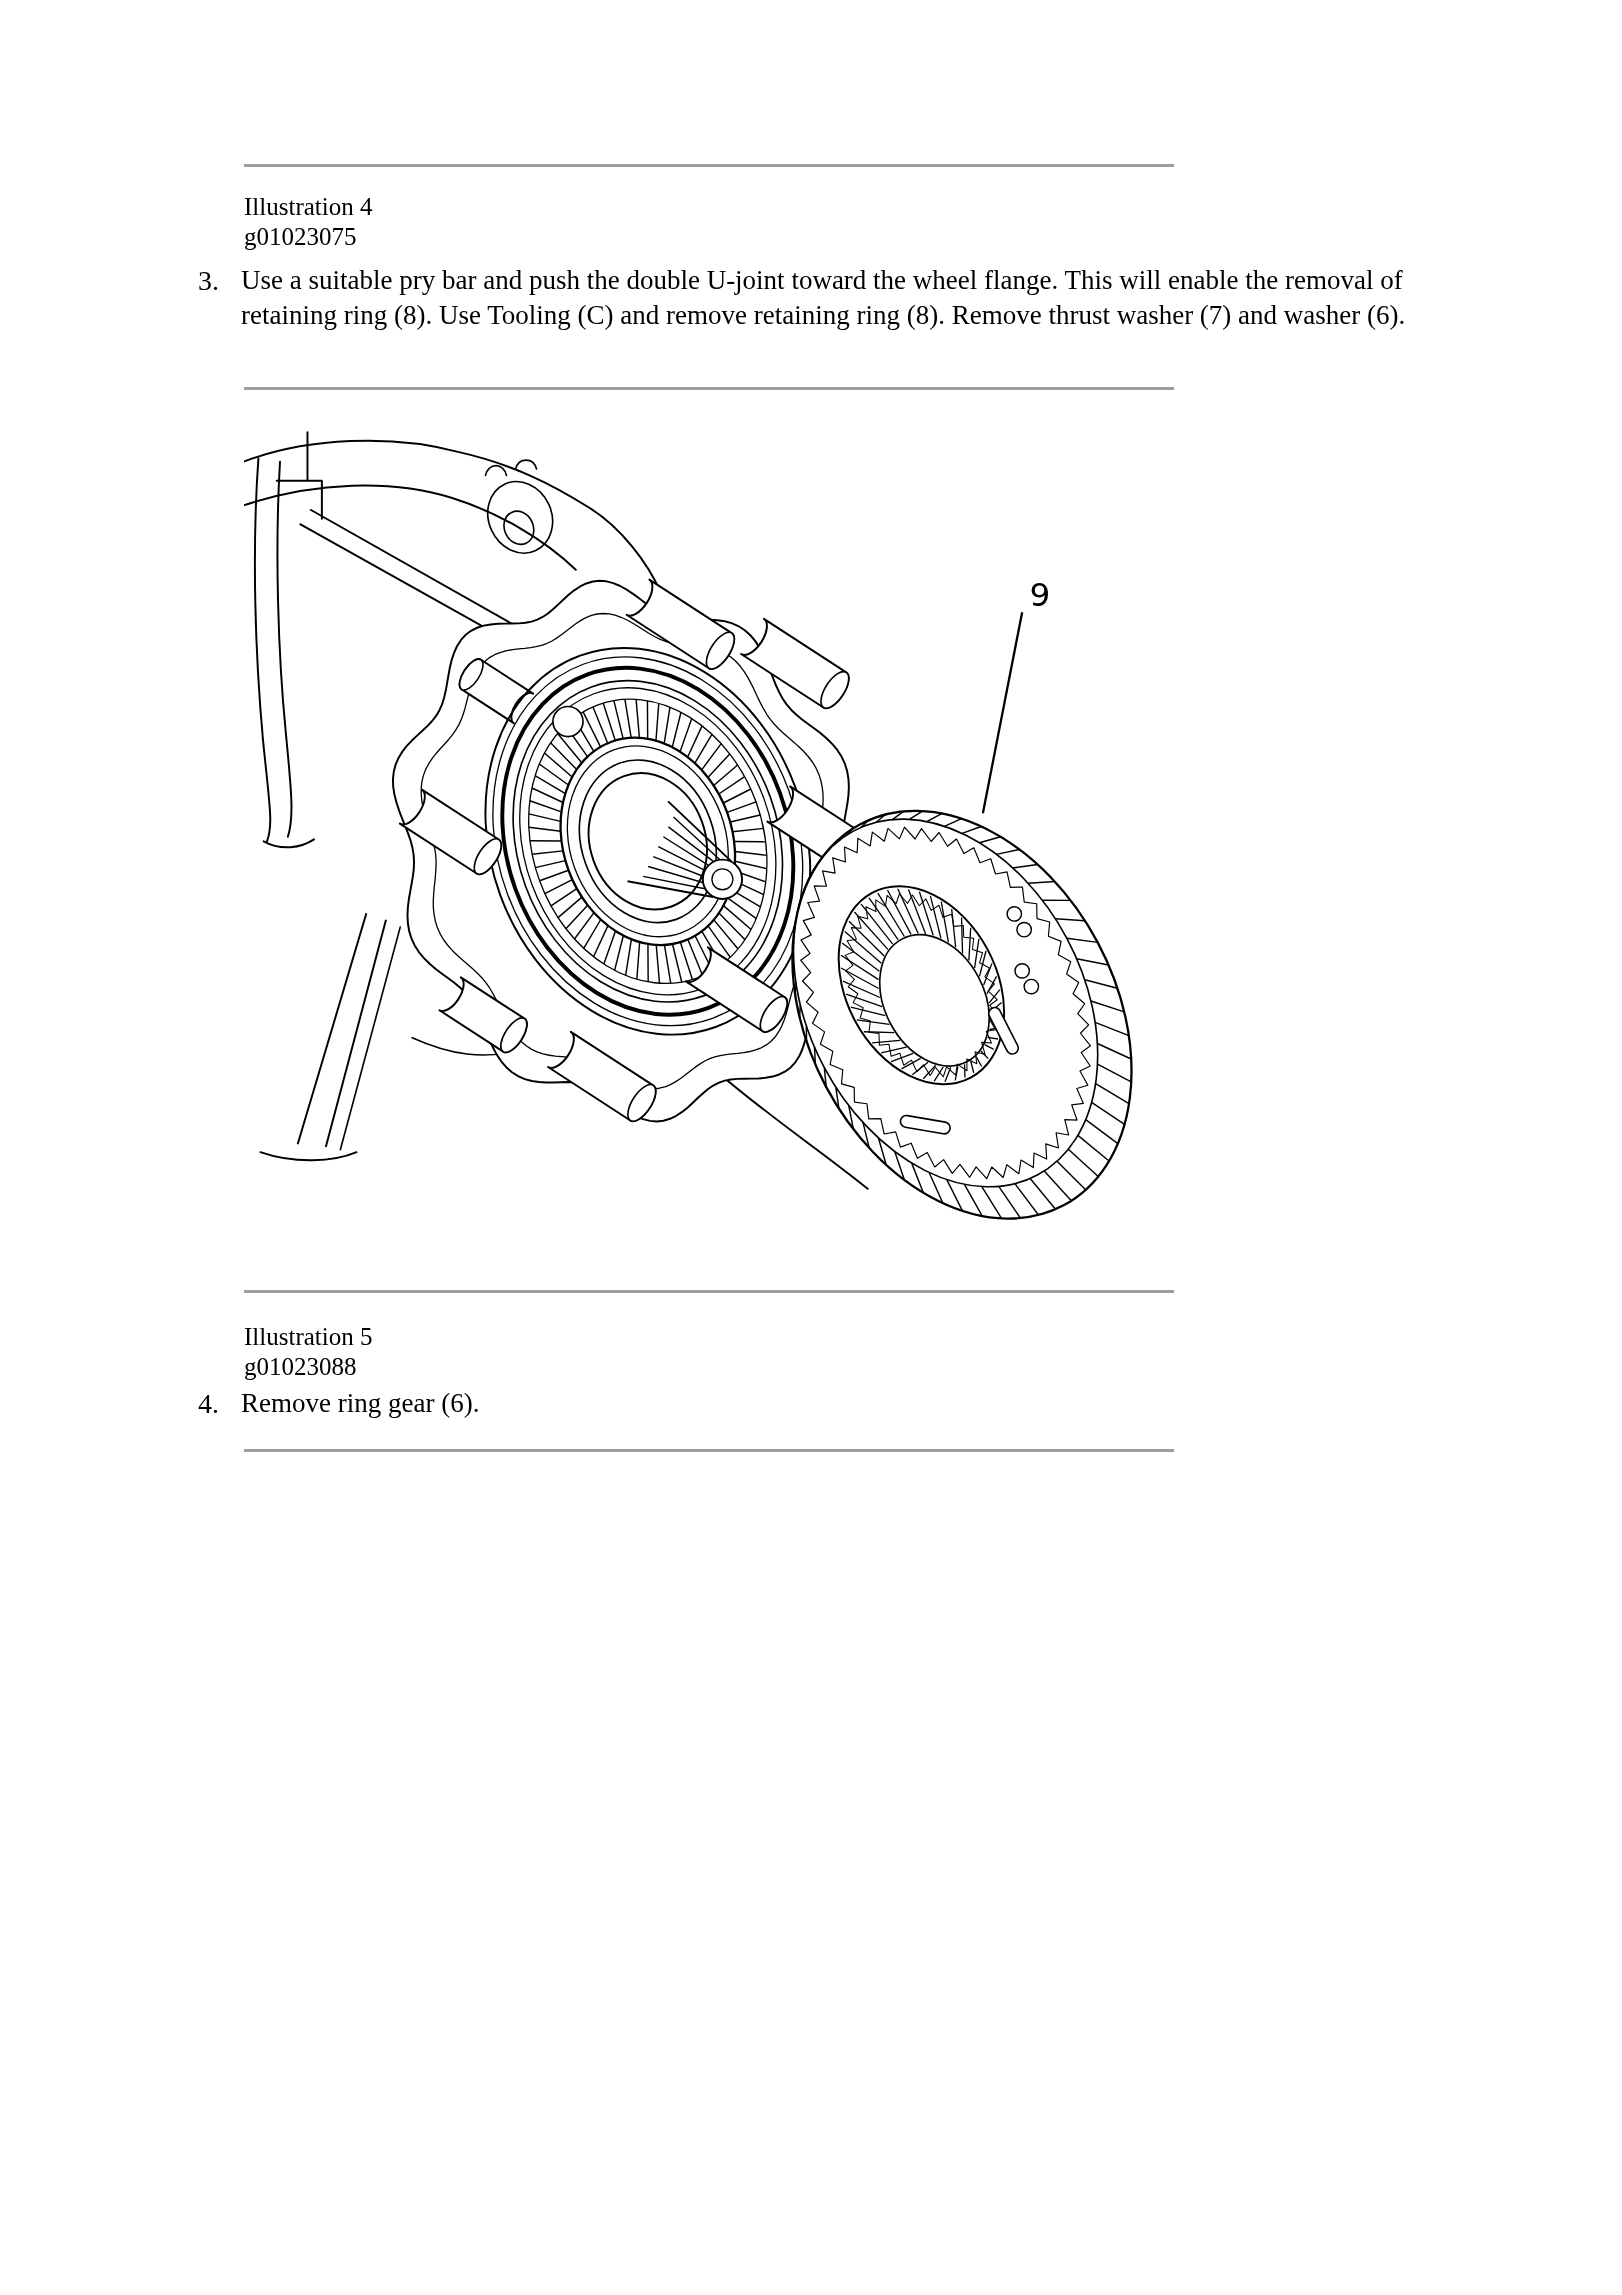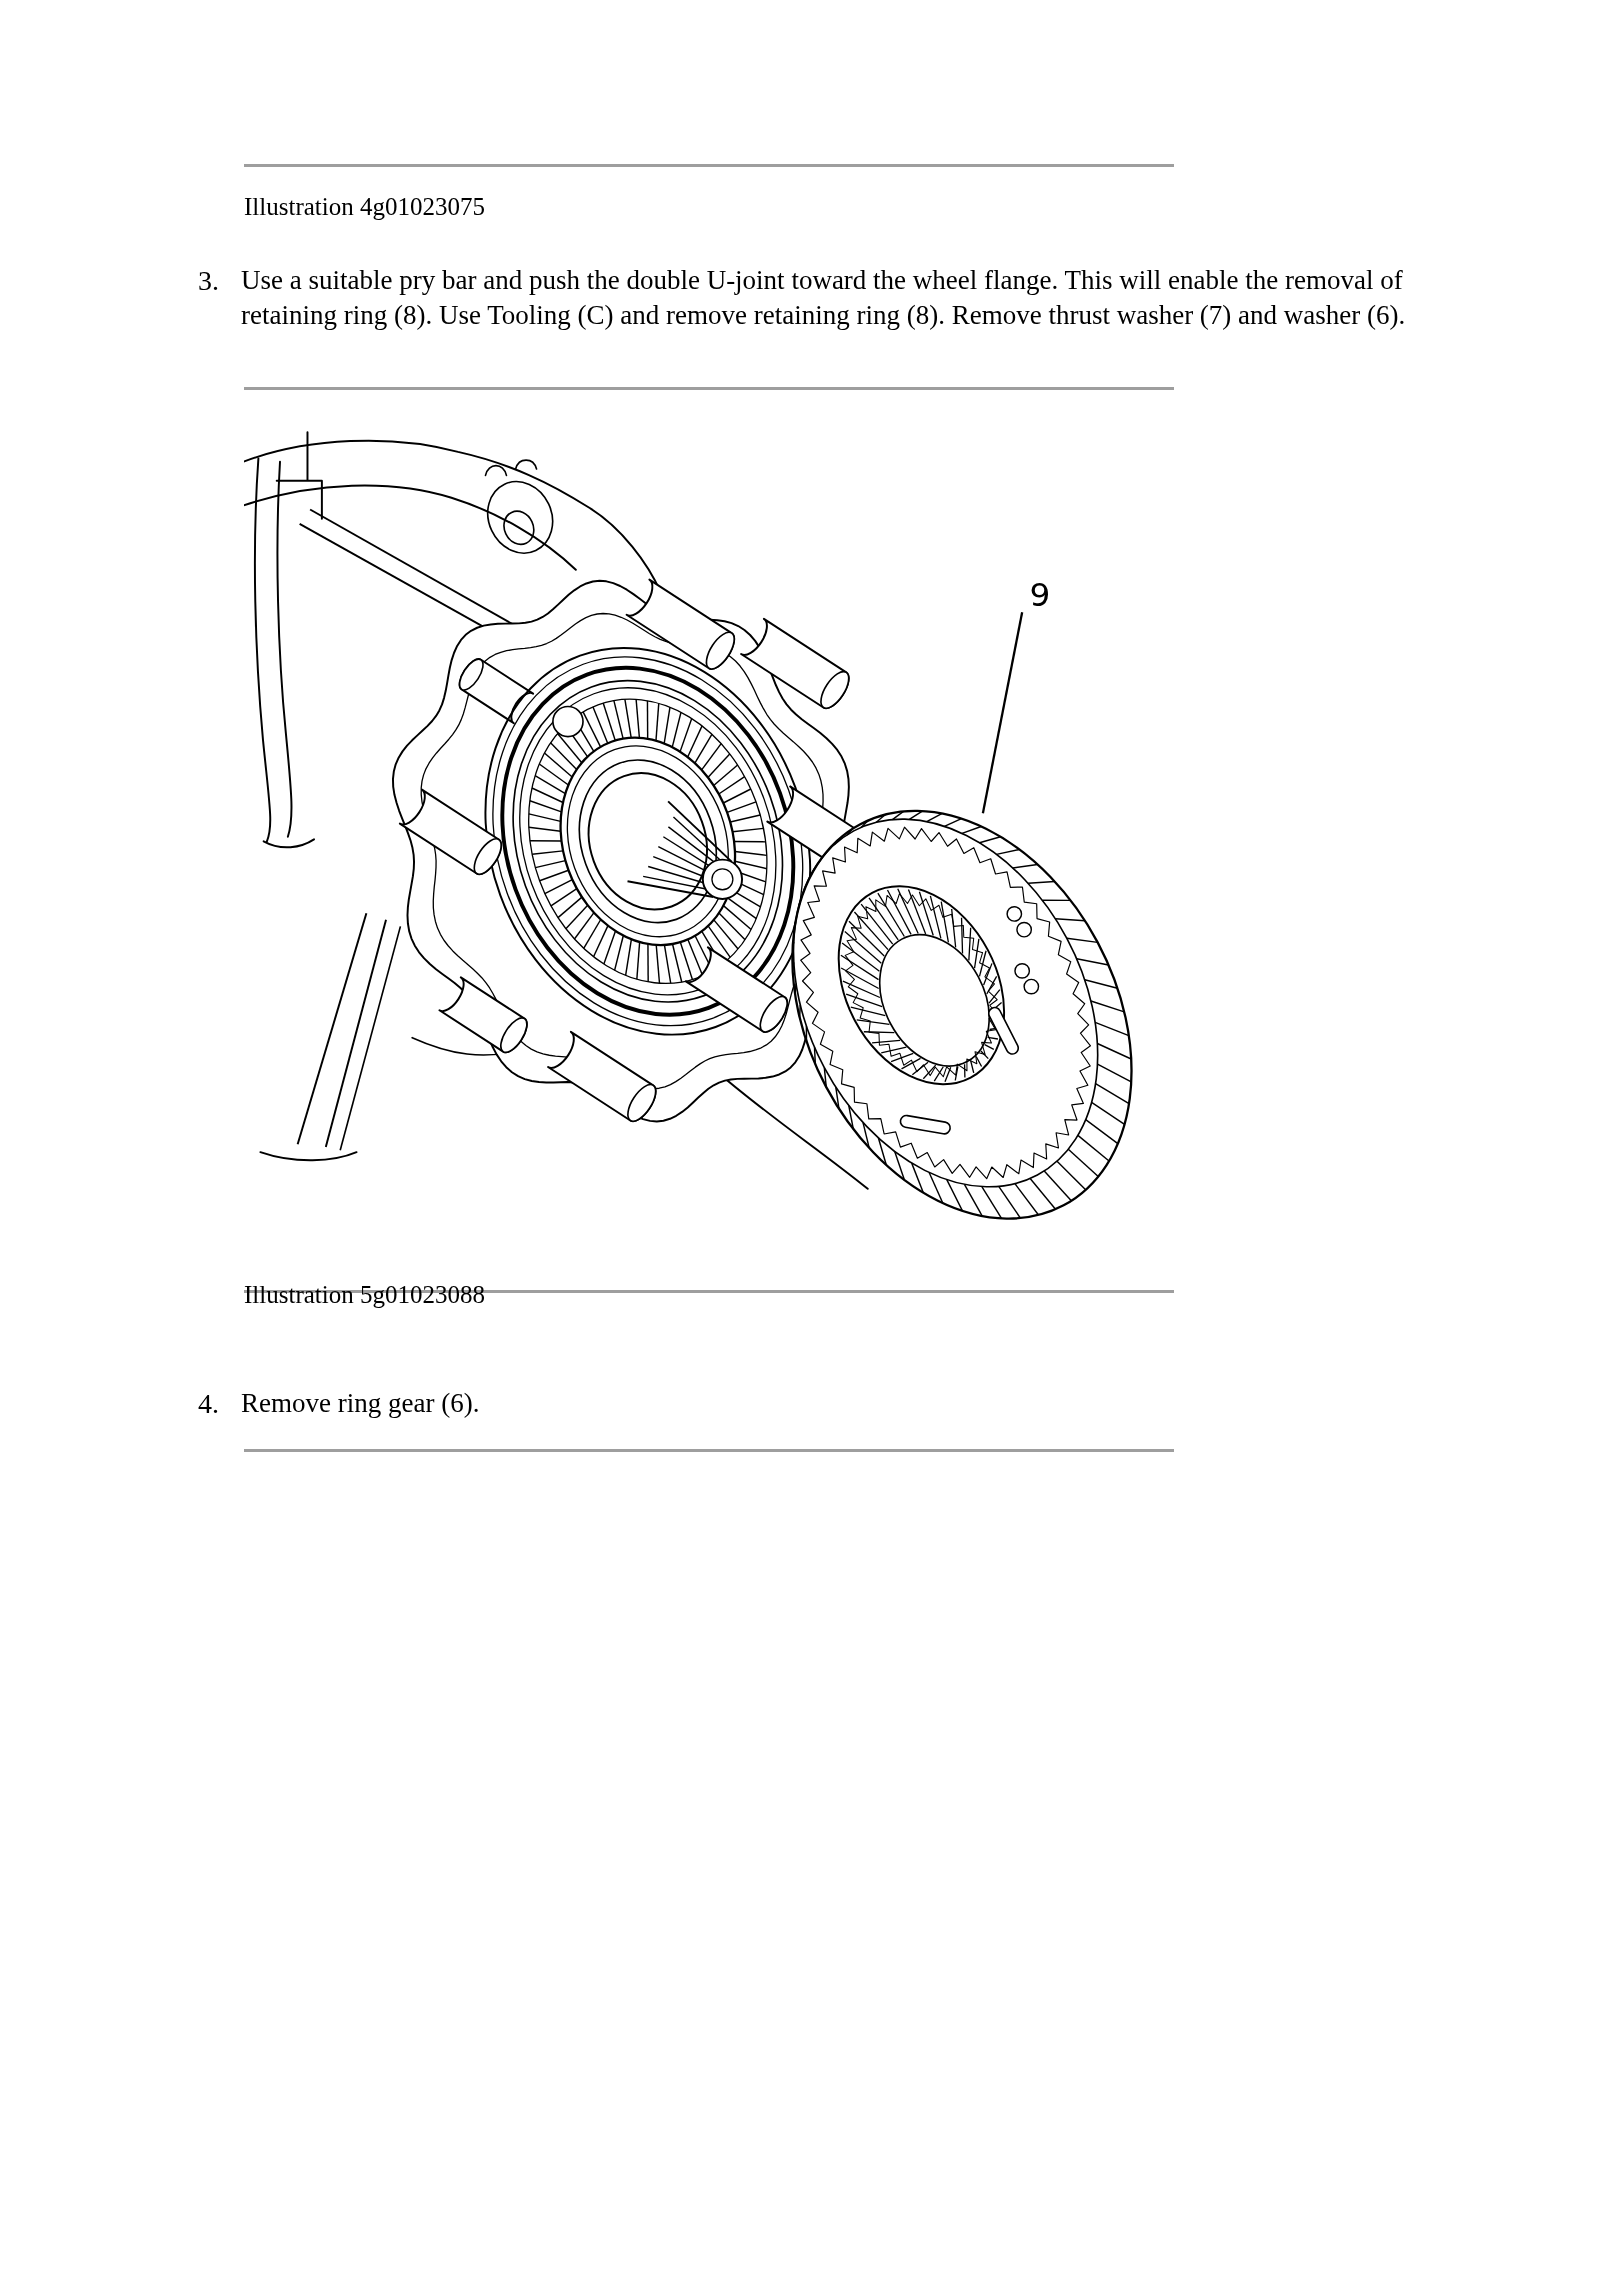--- a/index.html
+++ b/index.html
@@ -1,20 +1,20 @@
 <!DOCTYPE html>
 <html style="font-size:10.5px"><head>
 <meta charset="utf-8">
 <style>
   html,body{margin:0;padding:0;background:#ffffff;}
   .page{position:relative;width:1623px;height:2295px;background:#ffffff;
         font-family:"Liberation Serif", serif;color:#000;overflow:hidden;}
   .divider{position:absolute;left:244px;width:930px;height:3.3px;background:#9e9e9e;}
   .caption-row{position:absolute;left:244px;width:930px;display:flex;
-               font-size:25px;line-height:30px;}
+               justify-content:space-between;font-size:25px;line-height:30px;flex-direction:column;}
   .step{position:absolute;left:198px;width:1277px;display:flex;align-items:flex-start;}
   .step-num{flex:none;width:43px;font-size:28px;line-height:35px;}
   .step-text{font-size:27px;line-height:35px;width:1222px;}
   .illu{position:absolute;left:244px;top:419px;width:930px;height:859px;}
   .callout{font-family:"DejaVu Sans", sans-serif;font-size:50px;fill:#000;}
 </style>
 </head>
 <body>
 
 <div class="page">
@@ -271,21 +271,21 @@
         <ellipse cx="1576" cy="1507" rx="11" ry="11" transform="rotate(0 1576 1507)" fill="#fff" stroke="#000" stroke-width="2.2"></ellipse>
         <path d="M1511.9806445282663 1552.0853320327699 L1538.9806445282663 1605.0853320327699 A9 9 0 0 0 1555.0193554717337 1596.9146679672301 L1528.0193554717337 1543.9146679672301 A9 9 0 0 0 1511.9806445282663 1552.0853320327699 Z" fill="#fff" stroke="#000" stroke-width="2.5" stroke-linecap="round" stroke-linejoin="round"></path>
         <path d="M1383.4708377514312 1721.869141041699 L1441.4708377514312 1731.869141041699 A9 9 0 0 0 1444.5291622485688 1714.130858958301 L1386.5291622485688 1704.130858958301 A9 9 0 0 0 1383.4708377514312 1721.869141041699 Z" fill="#fff" stroke="#000" stroke-width="2.5" stroke-linecap="round" stroke-linejoin="round"></path>
       </g>
     <line x1="1562" y1="935" x2="1502" y2="1242" stroke="#000" stroke-width="3.5"></line>
     <text x="1589" y="926" text-anchor="middle" class="callout">9</text>
   </svg>
 
   <div class="divider" style="top:1290px"></div>
 
-  <div class="caption-row" style="top:1280px">
+  <div class="caption-row" style="top:1322px">
     <span>Illustration 5</span>
     <span>g01023088</span>
   </div>
 
   <div class="step" style="top:1386px">
     <span class="step-num">4.</span>
     <div class="step-text">Remove ring gear (6).</div>
   </div>
 
   <div class="divider" style="top:1449px"></div>

